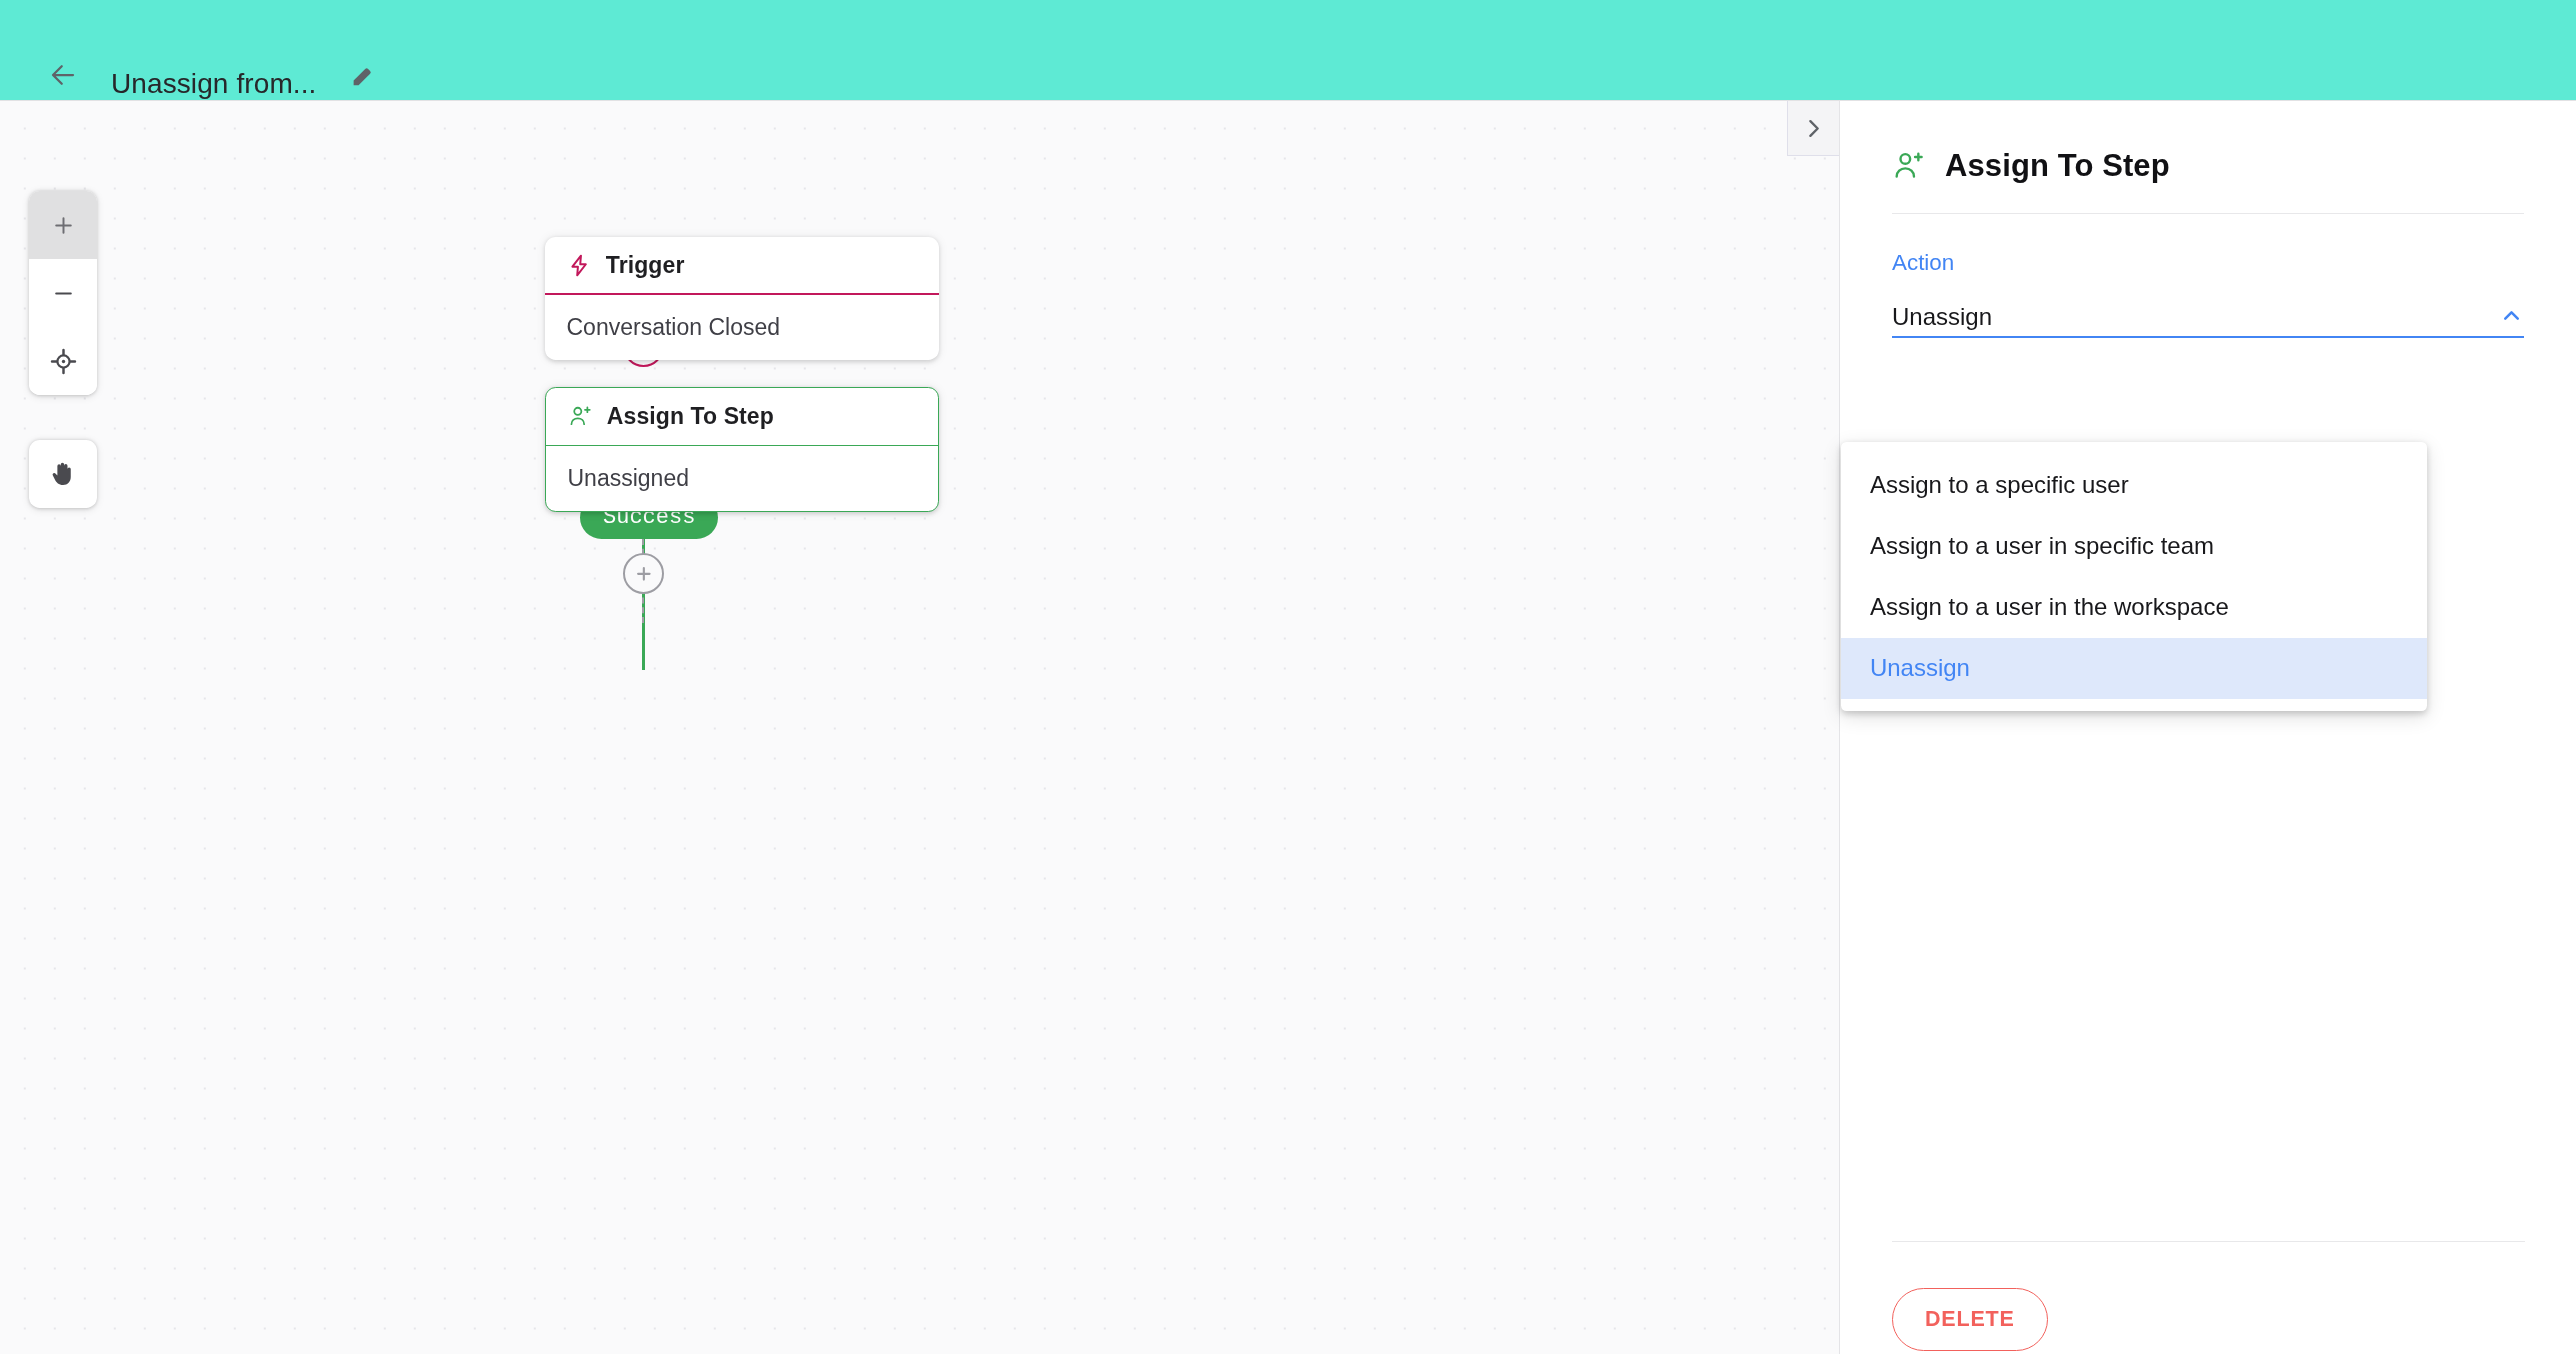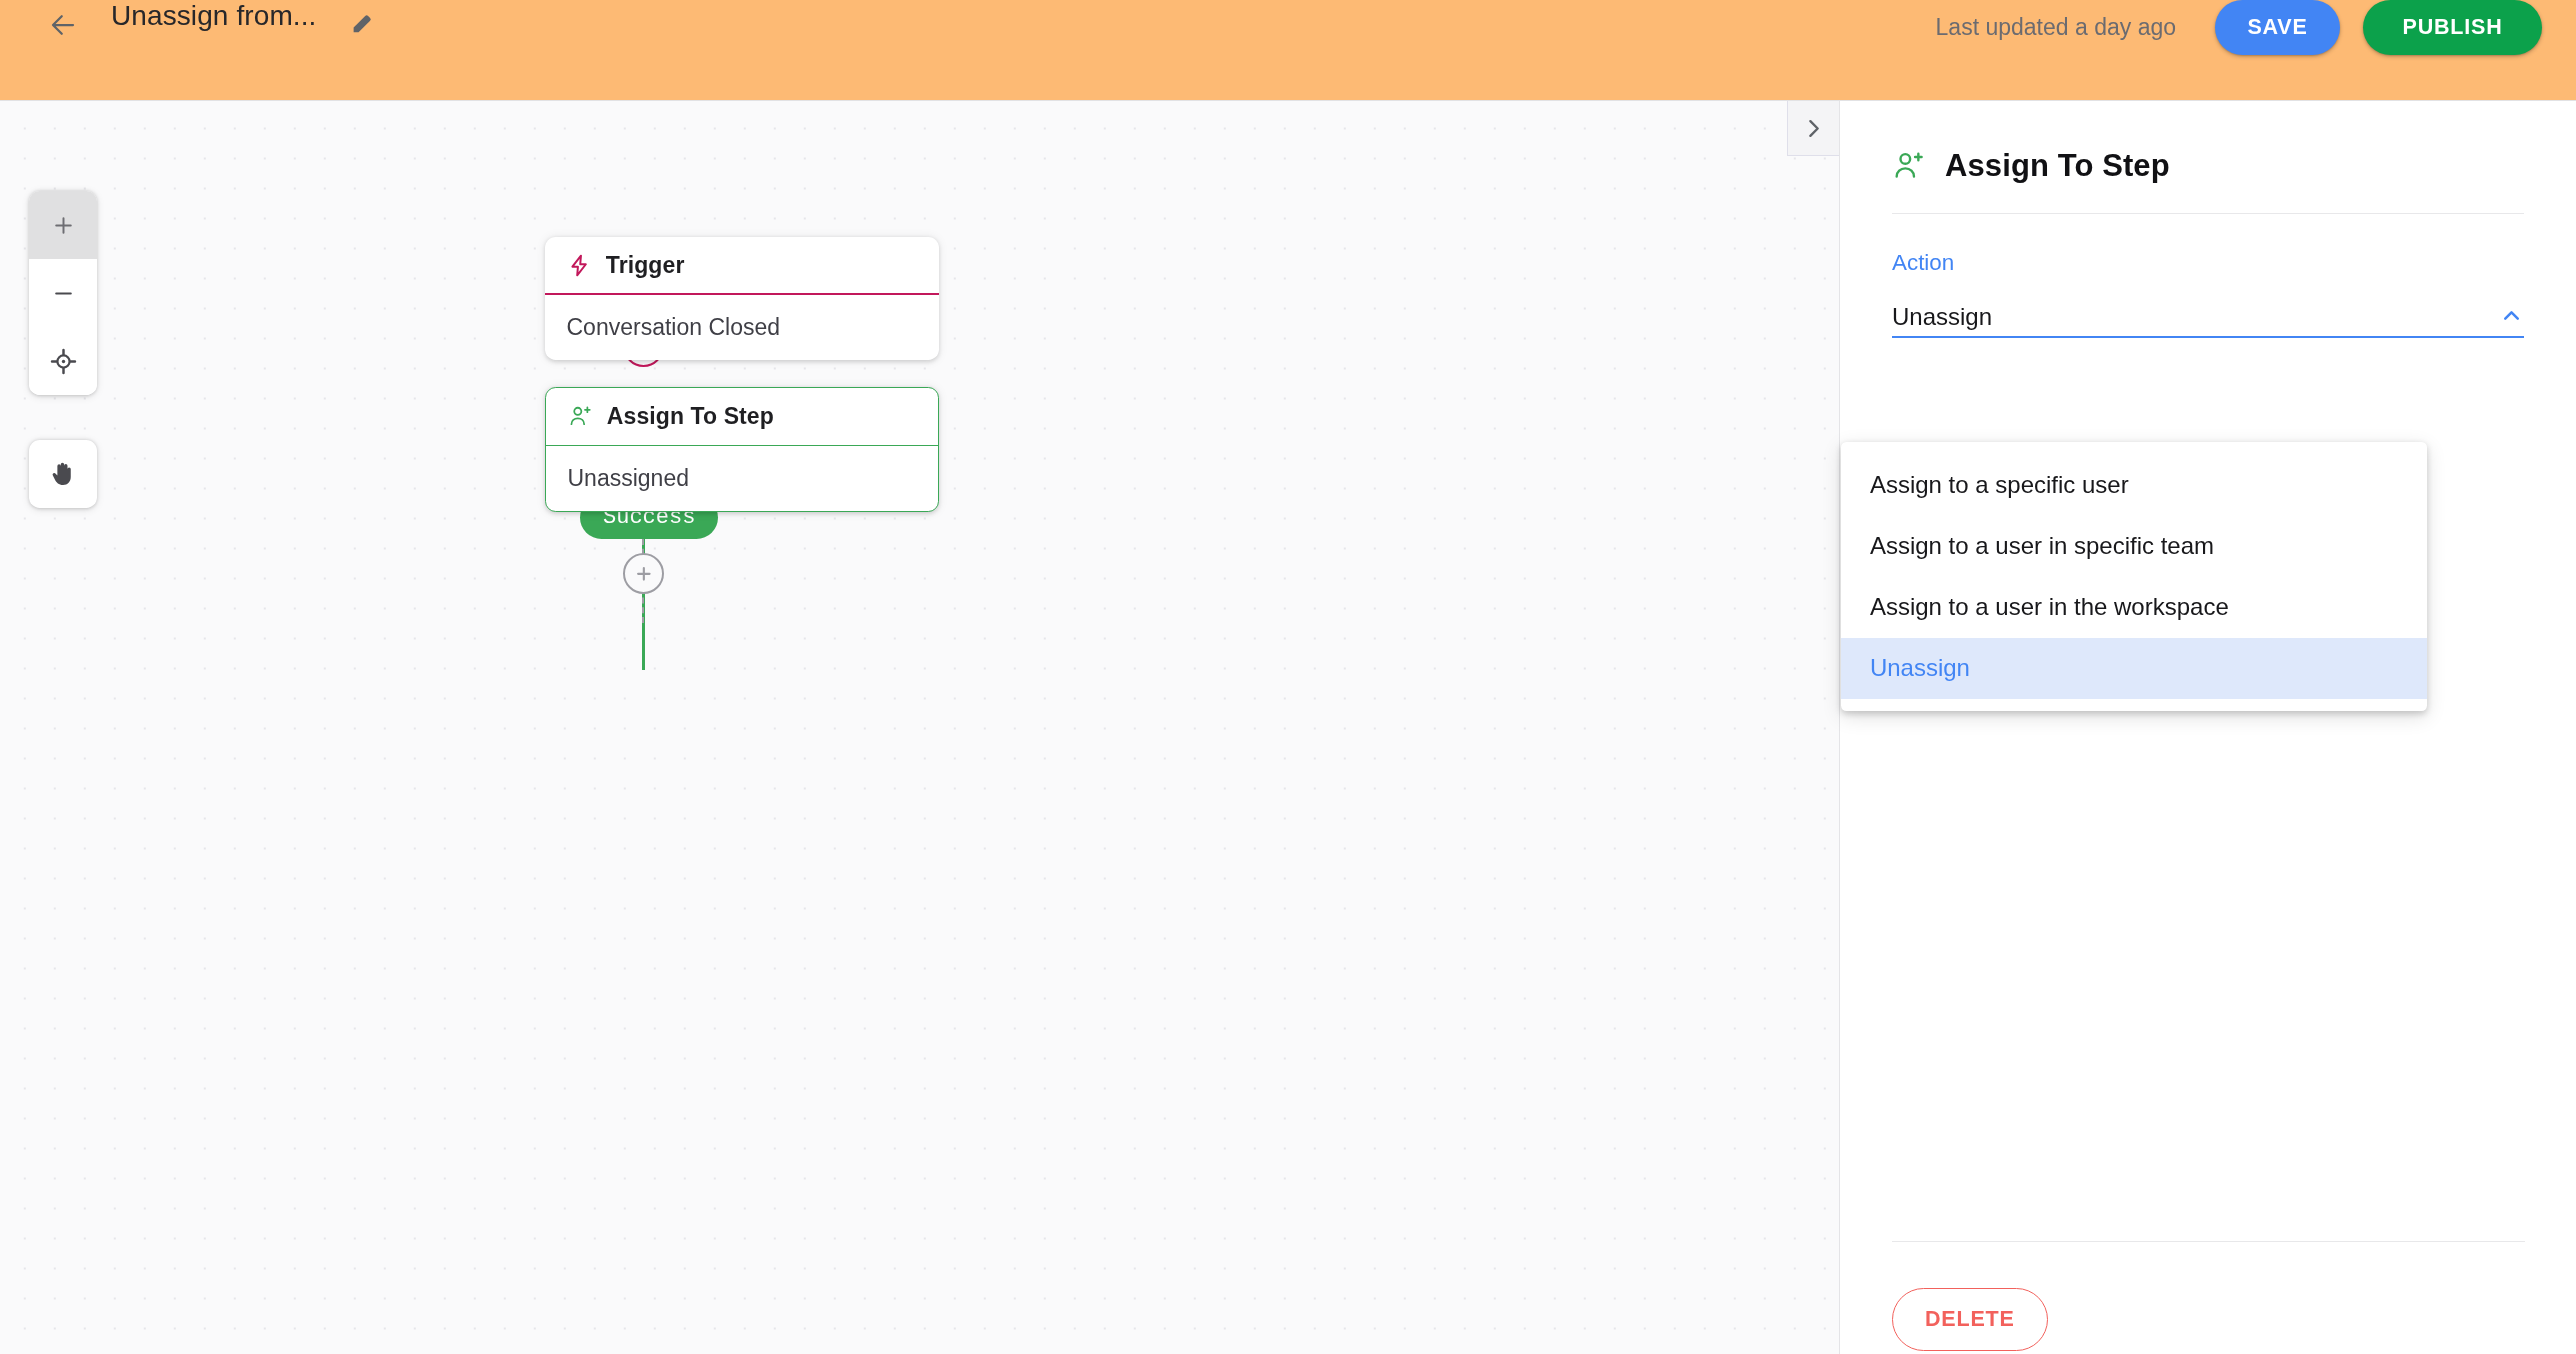--- a/index.html
+++ b/index.html
@@ -8,23 +8,23 @@
     font-family: "Liberation Sans", sans-serif;
     background: #ffffff;
     overflow: hidden;
   }
 
   
   #app { position: relative; width: 2576px; height: 1354px; }
 
   #header {
     position: absolute; left: 0; top: 0; width: 2576px; height: 101px;
-    background: #fdba74;
+    background: #5eead4;
     border-bottom: 0.9px solid #e2e2e4;
-    display: flex; align-items: flex-start;
+    display: flex; align-items: flex-end;
   }
   #back-btn {
     width: 50px; height: 50px; margin-left: 38px;
     display: flex; align-items: center; justify-content: center;
     border-radius: 50%; cursor: pointer;
   }
   #wf-title {
     margin-left: 23px;
     font-size: 28px; color: #27272a; font-weight: 400;
     letter-spacing: 0.1px; white-space: nowrap;
@@ -232,25 +232,20 @@
         <path d="M20 12H4M4 12l7-7M4 12l7 7" stroke="#5f6368" stroke-width="1.8" stroke-linecap="round" stroke-linejoin="round"></path>
       </svg>
     </div>
     <div id="wf-title">Unassign from...</div>
     <div id="edit-btn">
       <svg width="25" height="25" viewBox="0 0 24 24" fill="none">
         <path d="M4 20.5h4.2L19.3 9.4a2 2 0 0 0 0-2.8l-1.9-1.9a2 2 0 0 0-2.8 0L3.5 15.8V20.5z" fill="#5f6368"></path>
       </svg>
     </div>
 
-    <div id="header-right">
-      <div id="last-updated">Last updated a day ago</div>
-      <button class="pill-btn" id="save-btn">SAVE</button>
-      <button class="pill-btn" id="publish-btn">PUBLISH</button>
-    </div>
   </div>
 
   <div id="canvas">
 
     <div id="zoom-controls">
       <div class="zoom-btn active">
         <svg width="25" height="25" viewBox="0 0 24 24">
           <path d="M12 5v14M5 12h14" stroke="#6e6e73" stroke-width="1.9" stroke-linecap="round"></path>
         </svg>
       </div>

